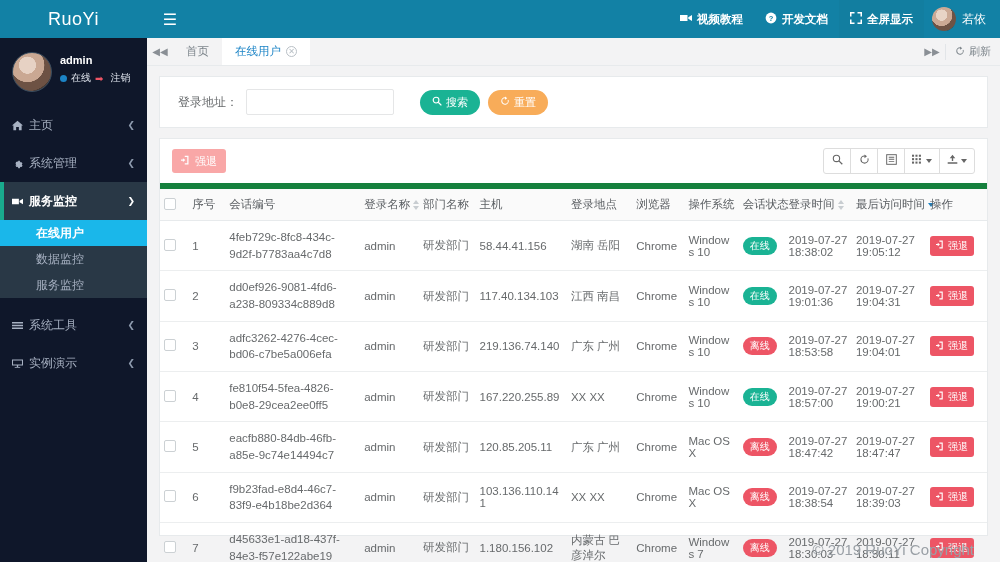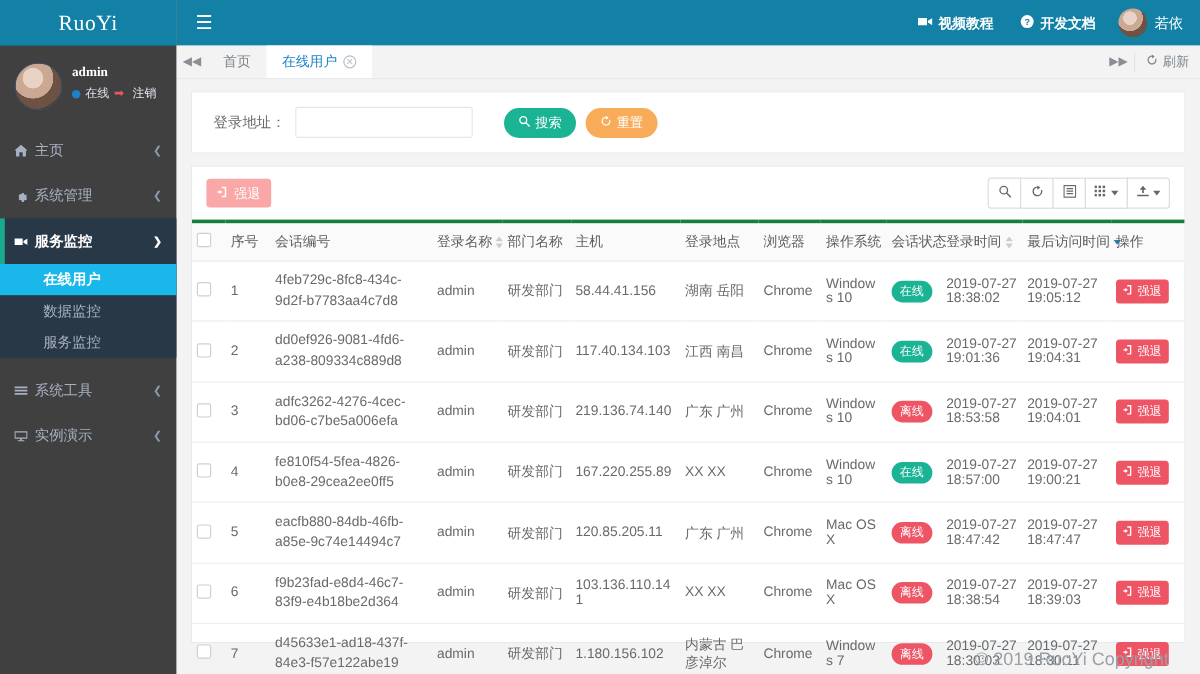--- a/index.html
+++ b/index.html
@@ -5,21 +5,21 @@
   * { box-sizing: border-box; }
   html, body { margin:0; padding:0; }
   body {
     width:1000px; height:562px; overflow:hidden;
     font-family:"Liberation Sans","DejaVu Sans",sans-serif;
     font-size:12px; color:#676a6c; background:#f3f3f4;
   }
   .app { display:flex; width:1000px; height:562px; }
 
   
-  .sidebar { width:147px; background:#404040; flex:0 0 147px; position:relative;font-family:Liberation Serif, serif; }
+  .sidebar { width:147px; background:#0f172a; flex:0 0 147px; position:relative; }
   .brand {
     height:38px; background:#1281a5; color:#fff;
     display:flex; align-items:center; justify-content:center;
     font-size:18px; letter-spacing:.5px;
   }
   .profile { padding:14px 0 10px 0; display:flex; align-items:flex-start; gap:8px; padding-left:12px;}
   .avatar {
     width:40px; height:40px; border-radius:50%;
     background:radial-gradient(circle at 38% 32%, #e7d2c4 0 24%, #caa893 25% 48%, #6d5244 49% 74%, #4a3b33 75% 100%);
     border:1px solid #3b4d5e; flex:0 0 40px;
@@ -114,21 +114,21 @@
     height:26px; min-width:28px; border:1px solid #ddd; background:#fff;
     display:inline-flex; align-items:center; justify-content:center; gap:3px;
     color:#666; cursor:pointer; margin-left:-1px; padding:0 7px;
   }
   .tbtn:first-child { border-radius:3px 0 0 3px; margin-left:0;}
   .tbtn:last-child { border-radius:0 3px 3px 0; }
   .caret { border-left:3px solid transparent; border-right:3px solid transparent; border-top:4px solid #666; display:inline-block;}
 
   table { width:100%; border-collapse:collapse; table-layout:fixed; }
   thead th {
-    background:#fafafa; border-top:3px solid #15803d; border-bottom:1px solid #e7eaec;
+    background:#fafafa; border-top:6px solid #15803d; border-bottom:1px solid #e7eaec;
     font-size:11.5px; color:#5a5e62; font-weight:normal; text-align:left;
     padding:8px 4px; vertical-align:middle; white-space:nowrap;
   }
   tbody td {
     border-bottom:1px solid #eceeef; padding:8px 4px; font-size:11.5px;
     color:#676a6c; vertical-align:middle; word-wrap:break-word;
   }
   .cb { width:12px;height:12px;border:1px solid #ccd1d4;border-radius:2px;background:#fff;display:inline-block; cursor:pointer;}
   .sort-ic { display:inline-block; margin-left:3px; vertical-align:middle; }
   .sort-ic .up { border-left:3px solid transparent;border-right:3px solid transparent;border-bottom:4px solid #c8cdd1; display:block; }
@@ -255,20 +255,28 @@
         <div class="tnav-item">
           <span>
             <svg width="12" height="12" viewBox="0 0 16 16">
                 <circle cx="8" cy="8" r="7.2" fill="#fff"></circle>
                 <text x="8" y="11.6" font-size="10" text-anchor="middle" fill="#1281a5" font-family="Liberation Sans, sans-serif">?</text>
               </svg>
           </span>
           <span>开发文档</span>
         </div>
 
+        <div class="tnav-item hl">
+          <span>
+            <svg width="12" height="12" viewBox="0 0 16 16">
+                <path fill="#fff" d="M0 0h6v2H2v4H0zM10 0h6v6h-2V2h-4zM0 10h2v4h4v2H0zM14 10h2v6h-6v-2h4z"></path>
+              </svg>
+          </span>
+          <span>全屏显示</span>
+        </div>
 
         <div class="tuser">
           <span class="tavatar"></span>
           <span>若依</span>
         </div>
       </div>
     </div>
 
     <div class="tabbar">
       <div class="tab-arrow">◀◀</div>

